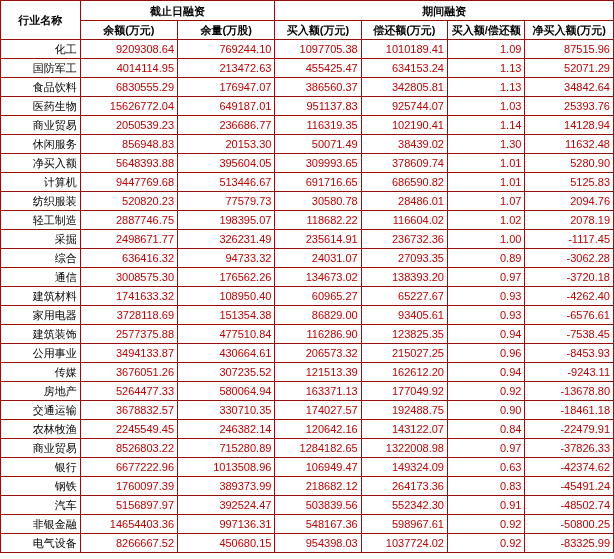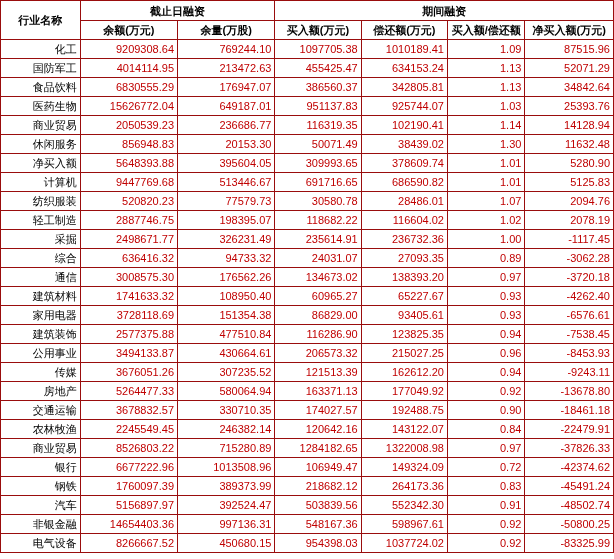--- a/index.html
+++ b/index.html
@@ -284,21 +284,21 @@
         <td>1322008.98</td>
         <td>0.97</td>
         <td>-37826.33</td>
       </tr>
       <tr>
         <td class="name">银行</td>
         <td>6677222.96</td>
         <td>1013508.96</td>
         <td>106949.47</td>
         <td>149324.09</td>
-        <td>0.72</td>
+        <td>0.63</td>
         <td>-42374.62</td>
       </tr>
       <tr>
         <td class="name">钢铁</td>
         <td>1760097.39</td>
         <td>389373.99</td>
         <td>218682.12</td>
         <td>264173.36</td>
         <td>0.83</td>
         <td>-45491.24</td>

